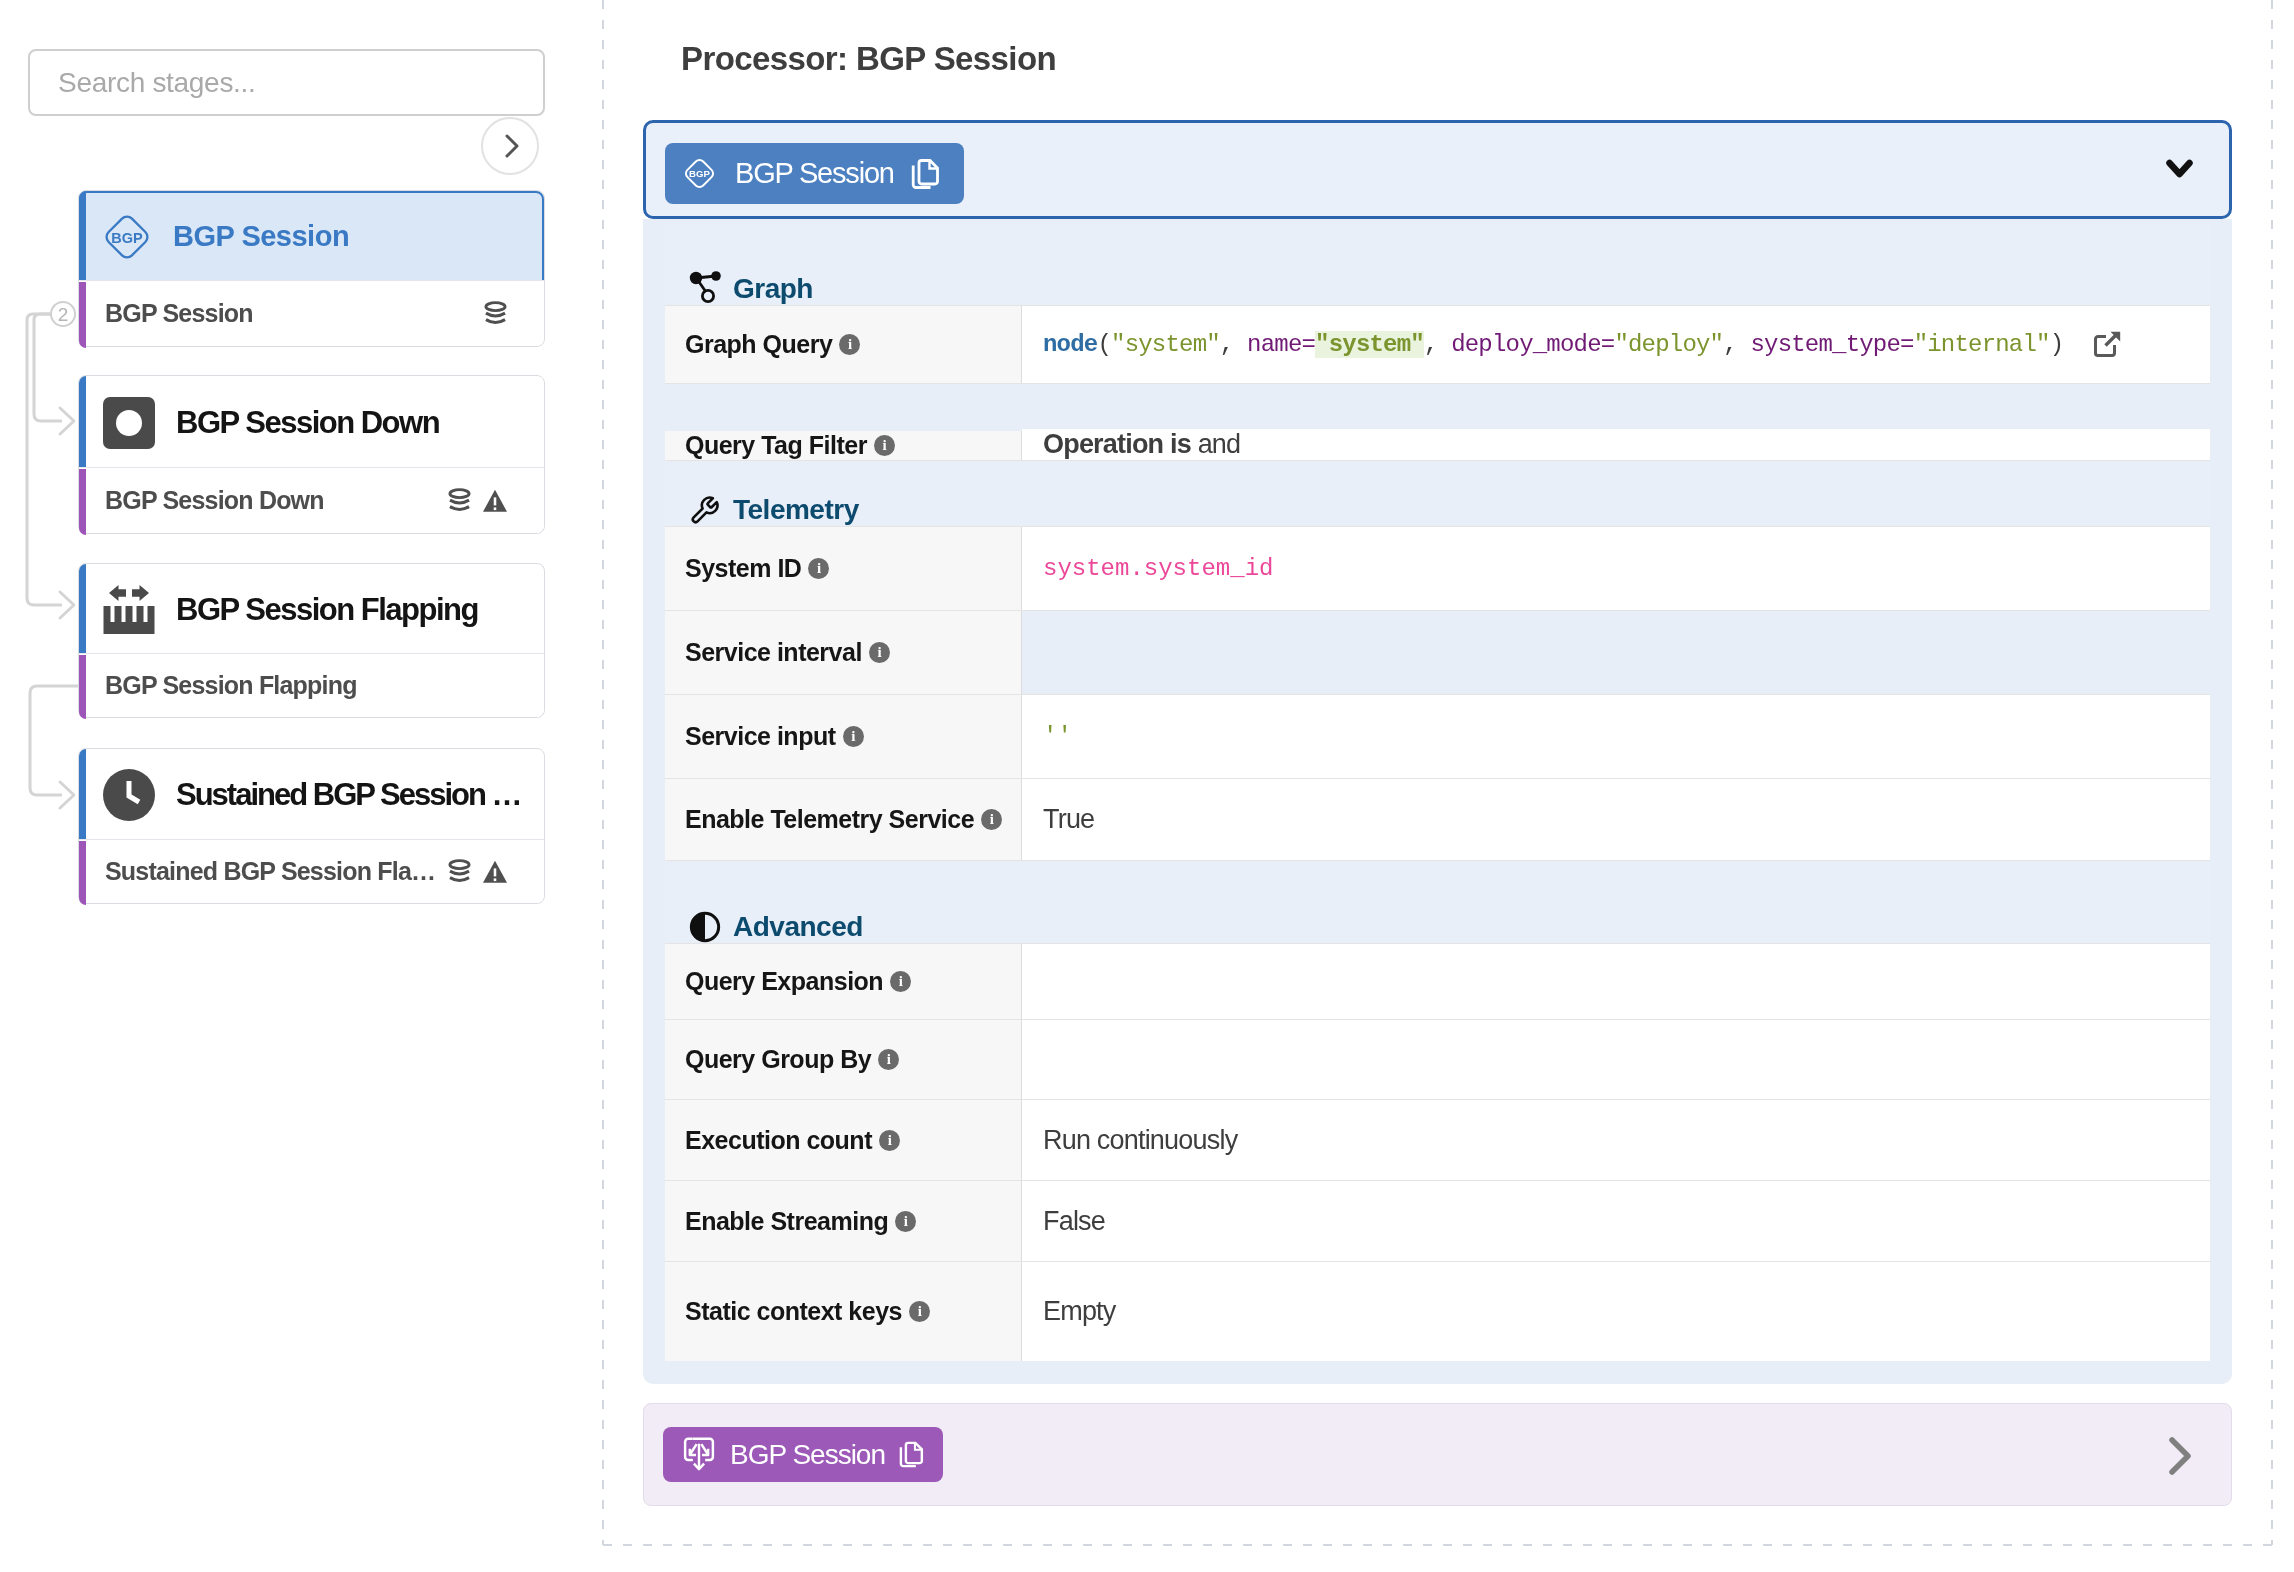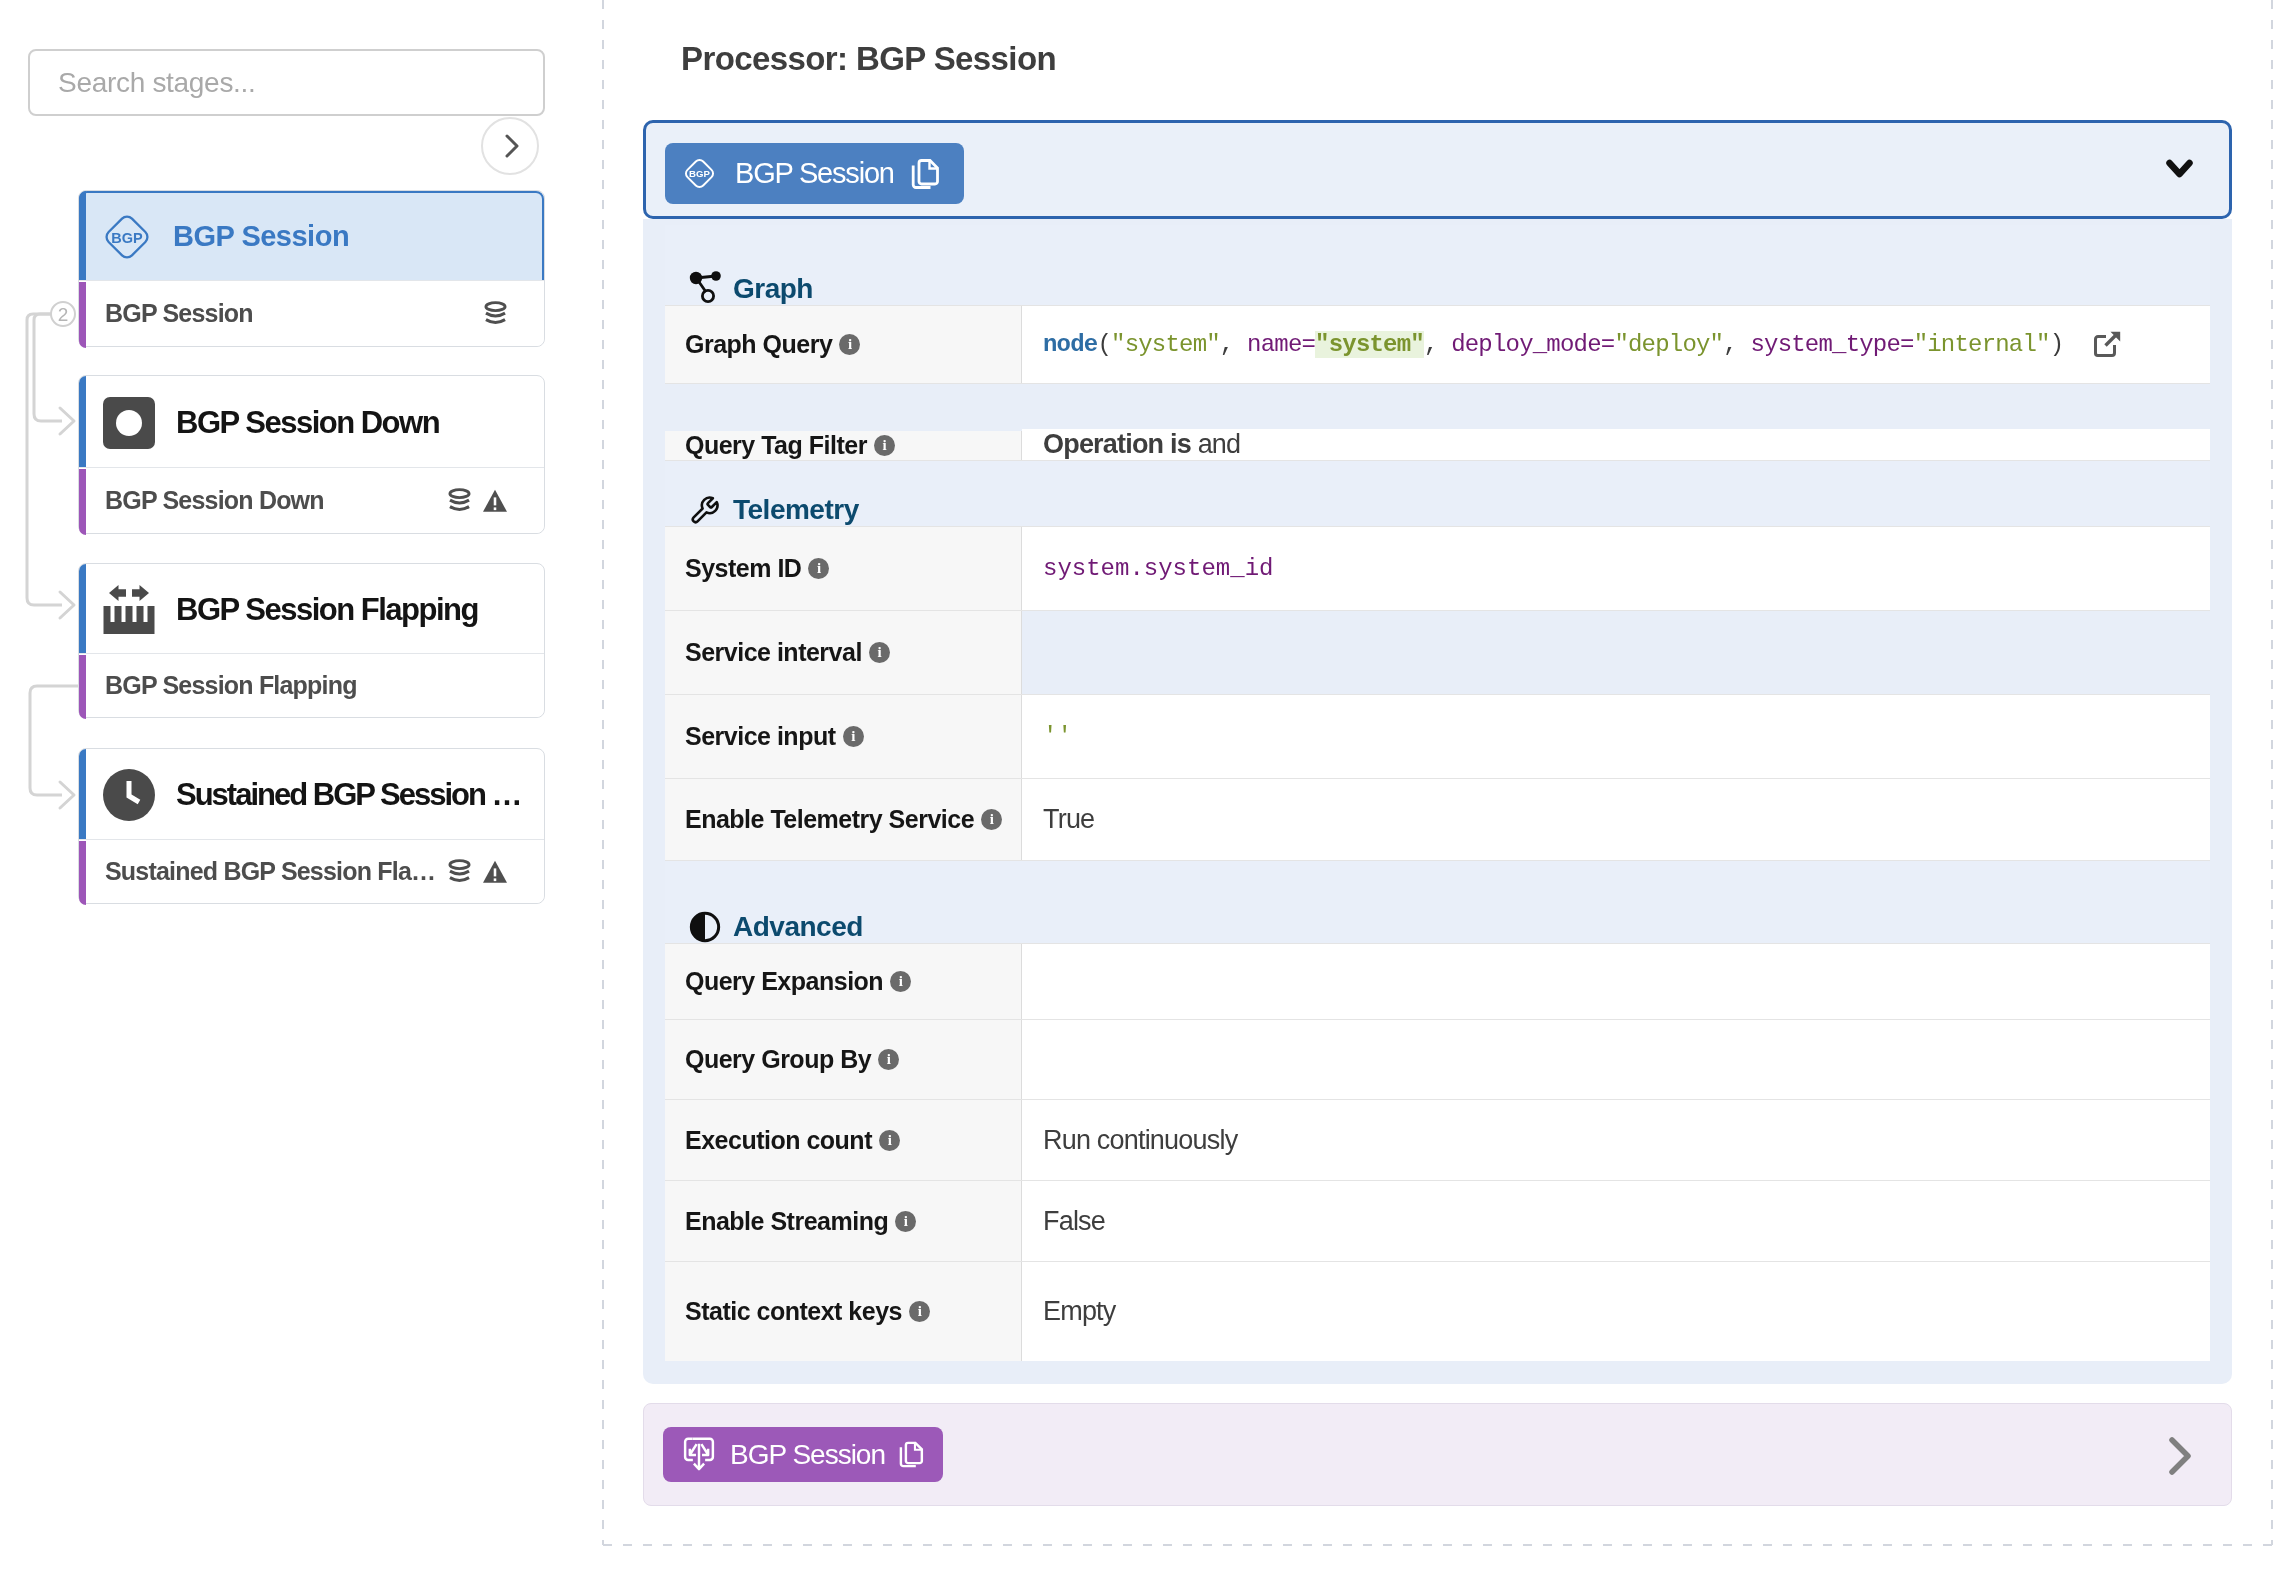--- a/index.html
+++ b/index.html
@@ -41,21 +41,21 @@
   .row { position:relative; width:100%; display:flex; }
   .row + .row { border-top:1px solid #e4e4e4; }
   .shdr { background:#e9eff9; display:flex; align-items:flex-end; padding-left:24px;
     font-size:28px; font-weight:bold; color:#0c4a6e; letter-spacing:-0.5px; }
   .shdr .ic { width:44px; display:flex; justify-content:flex-start; align-items:center; }
   .lbl { width:357px; background:#f7f7f7; border-right:1px solid #dcdcdc; display:flex;
     align-items:center; padding-left:20px; font-size:25px; font-weight:bold; color:#161616;
     letter-spacing:-0.5px; white-space:nowrap; }
   .val { flex:1; background:#fff; display:flex; align-items:center; padding-left:21px; }
   .vi { font-size:27px; color:#3e3e3e; letter-spacing:-0.8px; white-space:pre; }
-  .mono { font-family:"Liberation Mono", monospace; font-size:24px; color:#701a75;
+  .mono { font-family:"Liberation Mono", monospace; font-size:24px; color:#ec4899;
     letter-spacing:0; }
   .info { display:inline-block; width:21px; height:21px; border-radius:50%; background:#6a6a6a;
     color:#fff; font-size:15px; font-weight:bold; text-align:center; line-height:21px;
     margin-left:7px; flex:none; font-family:"Liberation Serif", serif; }
 
   .purple-row { left:643px; top:1403px; width:1589px; height:103px; background:#f2ecf6;
     border:1px solid #e3dcea; border-radius:8px; }
   .btn-purple { position:absolute; left:19px; top:23px; height:55px; background:#9c59b8;
     border-radius:8px; display:flex; align-items:center; padding:0 19px; gap:14px; }
   .btn-purple .t { color:#fff; font-size:28px; letter-spacing:-1px; }

